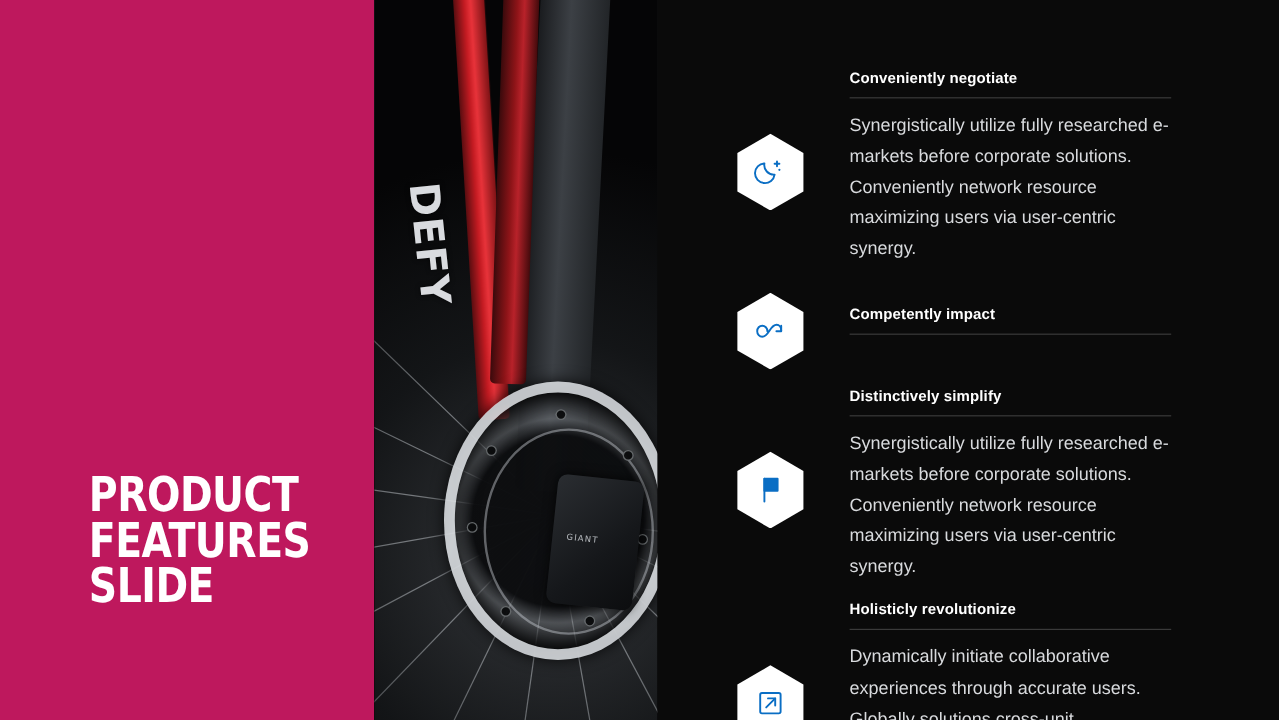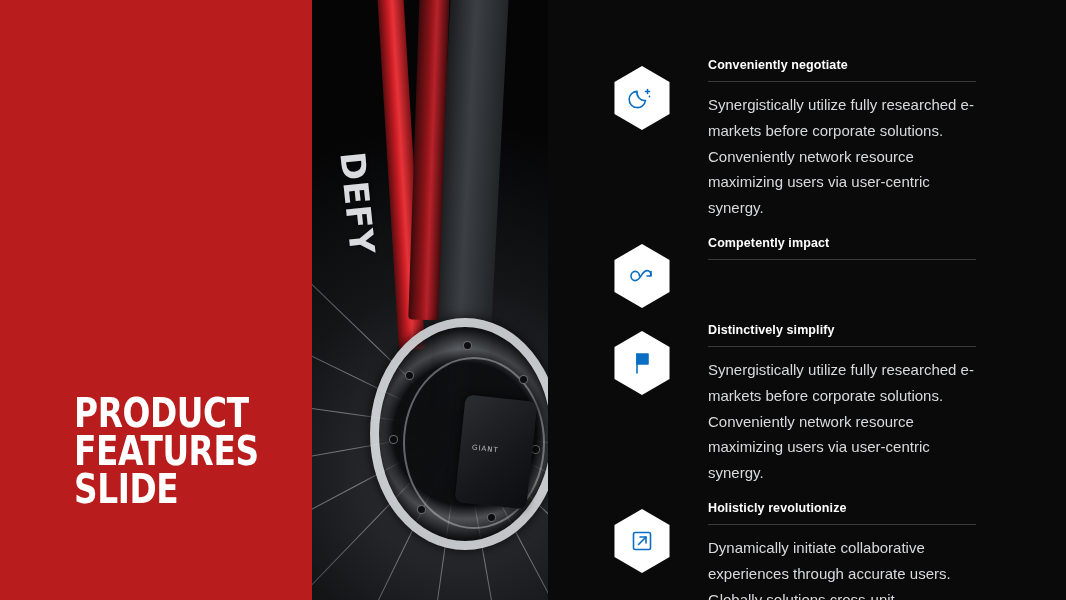--- a/index.html
+++ b/index.html
@@ -16,21 +16,21 @@
     height: 600px;
     background: #0a0a0a;
     display: flex;
   }
 
   
   .left-panel {
     position: relative;
     width: 312px;
     height: 600px;
-    background: #b91c1c;
+    background: #be185d;
     flex: 0 0 312px;
     overflow: hidden;
   }
   .slide-title {
     position: absolute;
     left: 74px;
     bottom: 92px;
     color: #ffffff;
     font-family: "DejaVu Sans", sans-serif;
     font-weight: bold;
@@ -156,21 +156,21 @@
   
   .content {
     position: relative;
     flex: 1 1 auto;
     height: 600px;
     background: #0a0a0a;
     padding: 58px 70px 40px 62px;
   }
   .feature {
     display: flex;
-    align-items: flex-start;
+    align-items: center;
     margin-bottom: 15px;
   }
   .feature:last-child { margin-bottom: 0; }
 
   .hex-wrap {
     flex: 0 0 64px;
     width: 64px;
     height: 64px;
     margin-right: 34px;
     margin-top: 8px;

